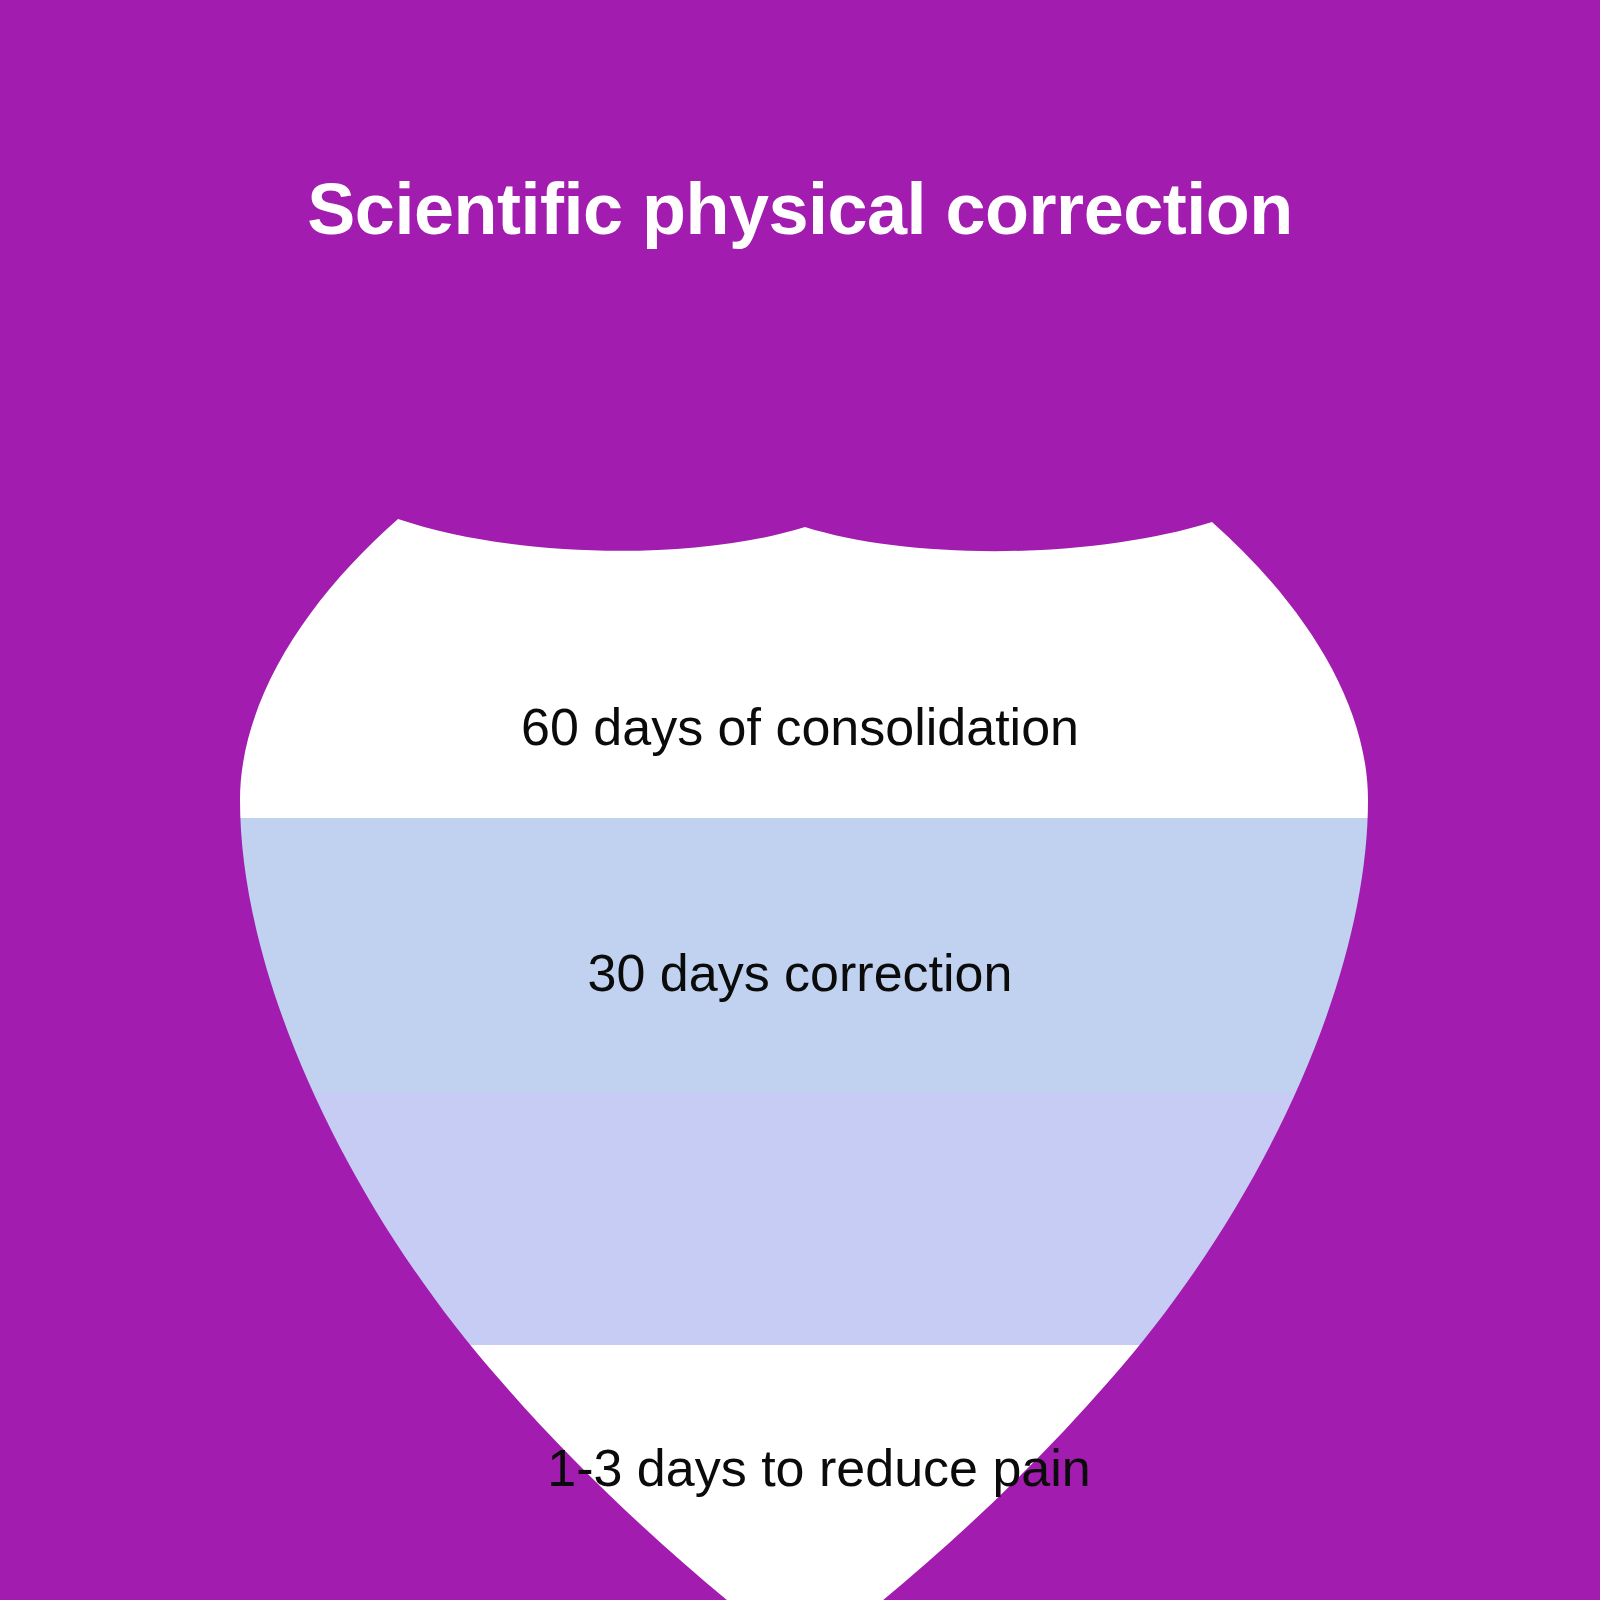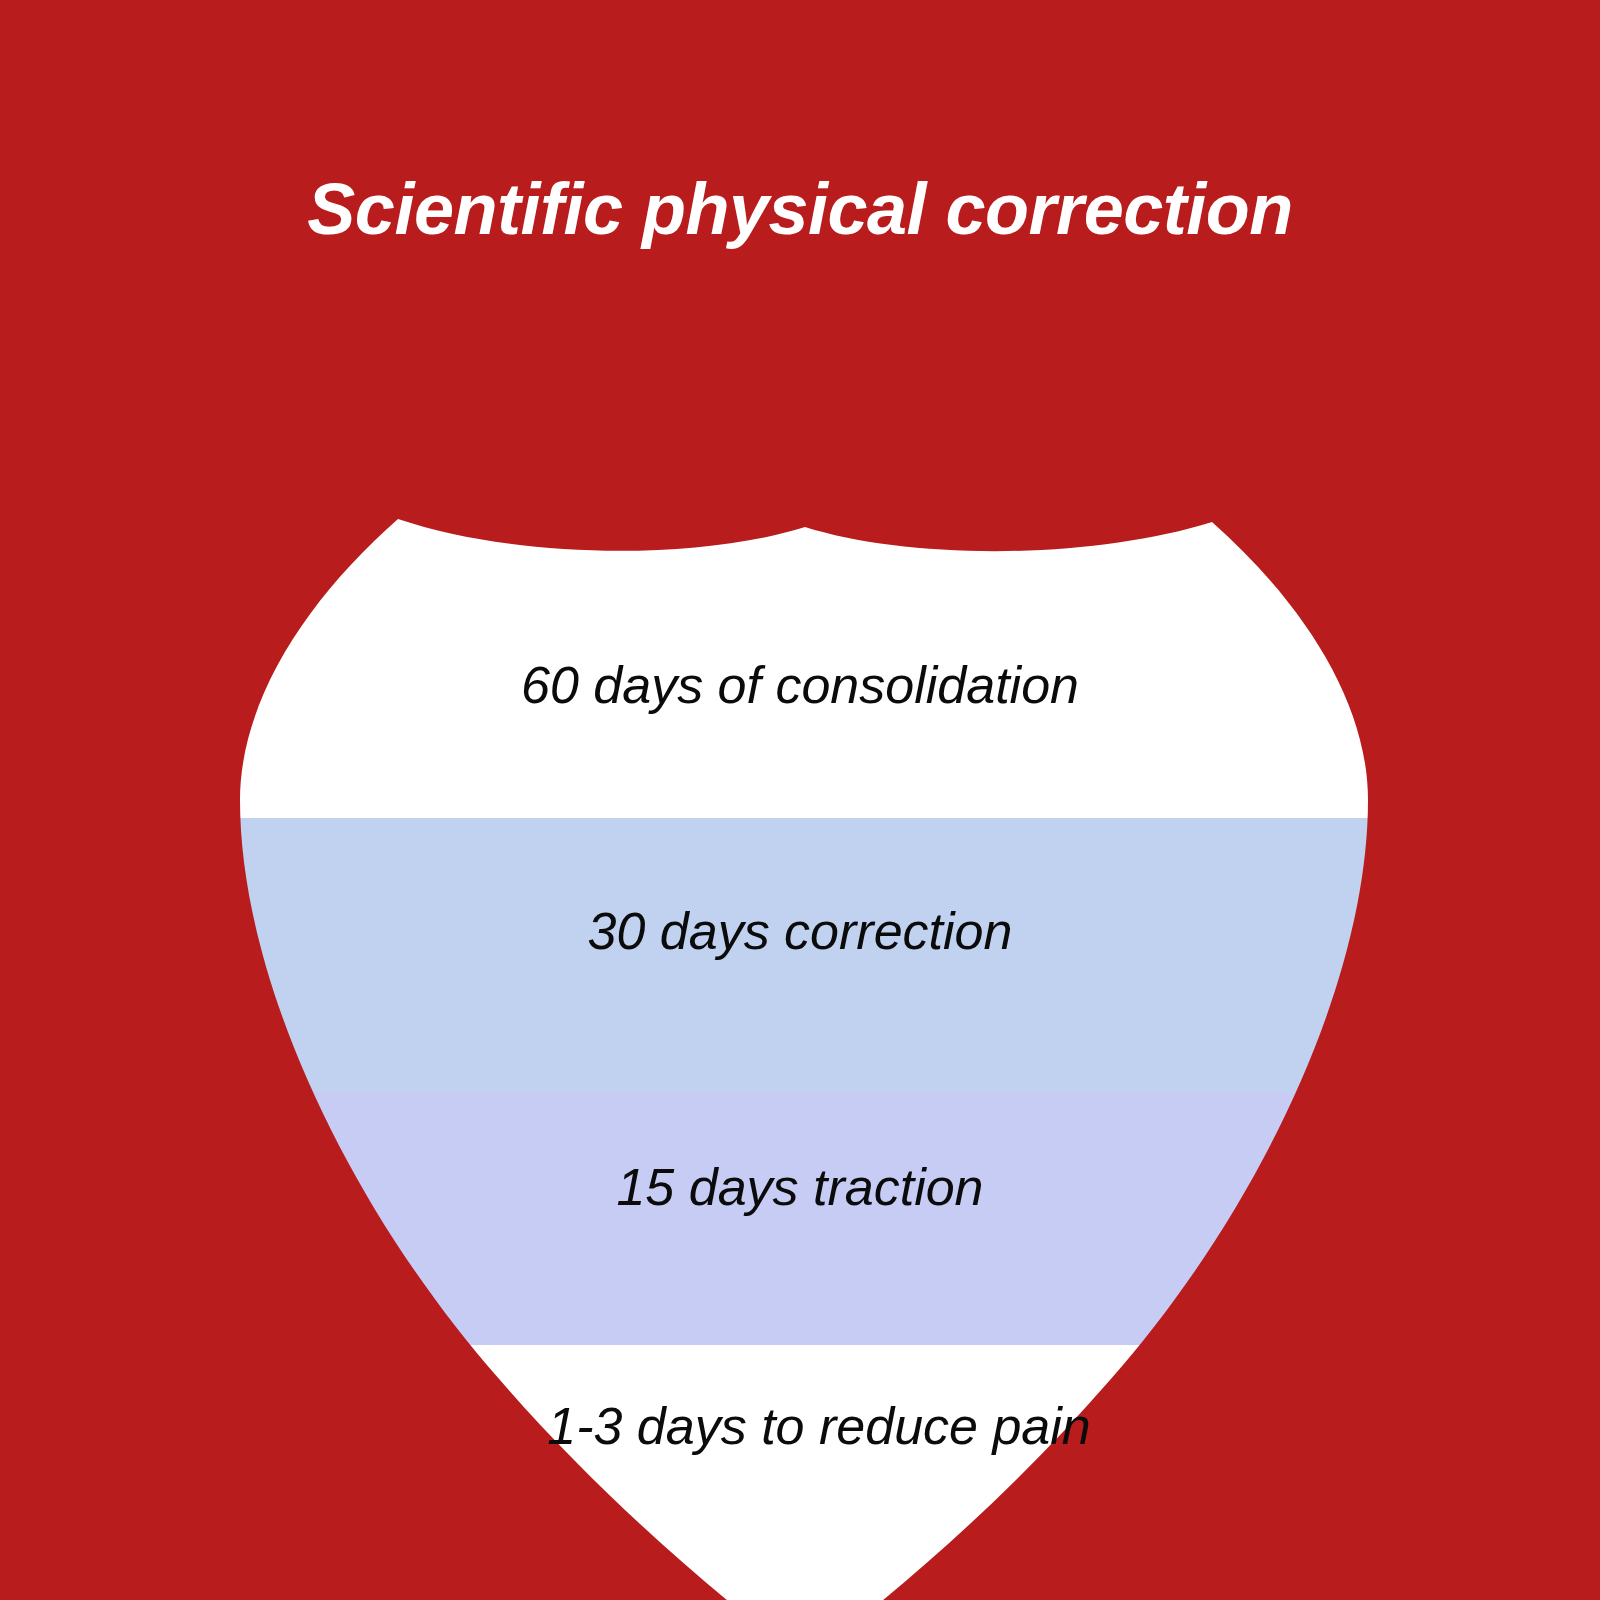--- a/index.html
+++ b/index.html
@@ -56,31 +56,32 @@
   
   .band-label {
     position: absolute;
     width: 1600px;
     text-align: center;
     color: #0b0b0b;
     font-size: 52px;
     line-height: 52px;
     font-weight: 400;
     white-space: nowrap;
+    margin-top: 42px;
     -webkit-font-smoothing: antialiased;
   }
   #label-0 { top: 659px; }
   #label-1 { top: 905px; }
   #label-2 { top: 1161px; }
   #label-3 { top: 1400px; }
 </style>
 </head>
 <body style="background: rgb(26, 48, 112);">
 
-<div id="stage" style="background: #b91c1c; font-style: italic;">
+<div id="stage" style="background: #a21caf;">
 
   <div id="title-block" style="color: rgb(255, 255, 255);">
     <span class="tline">Scientific physical correction</span>
   </div>
 
   <div id="shield-wrap">
     <svg id="shield-svg" viewBox="0 0 1600 1600" xmlns="http://www.w3.org/2000/svg">
       <defs>
         <clipPath id="shieldClip">
 
@@ -102,16 +103,15 @@
         <rect x="0" y="480" width="1600" height="338" fill="#ffffff"></rect>
         <rect x="0" y="818" width="1600" height="274" fill="#c0d2f0"></rect>
         <rect x="0" y="1092" width="1600" height="253" fill="#c7ccf5"></rect>
         <rect x="0" y="1345" width="1600" height="340" fill="#ffffff"></rect>
       </g>
     </svg>
   </div>
 
   <div class="band-label" id="label-0" style="color: rgb(11, 11, 11);">60 days of consolidation</div>
   <div class="band-label" id="label-1" style="color: rgb(11, 11, 11); text-align: center;">30 days correction</div>
-  <div class="band-label" id="label-2" style="color: rgb(11, 11, 11);">15 days traction</div>
   <div class="band-label" id="label-3" style="color: rgb(11, 11, 11); padding-left: 19px;">1-3 days to reduce pain</div>
 
 </div>
 
 </body></html>

